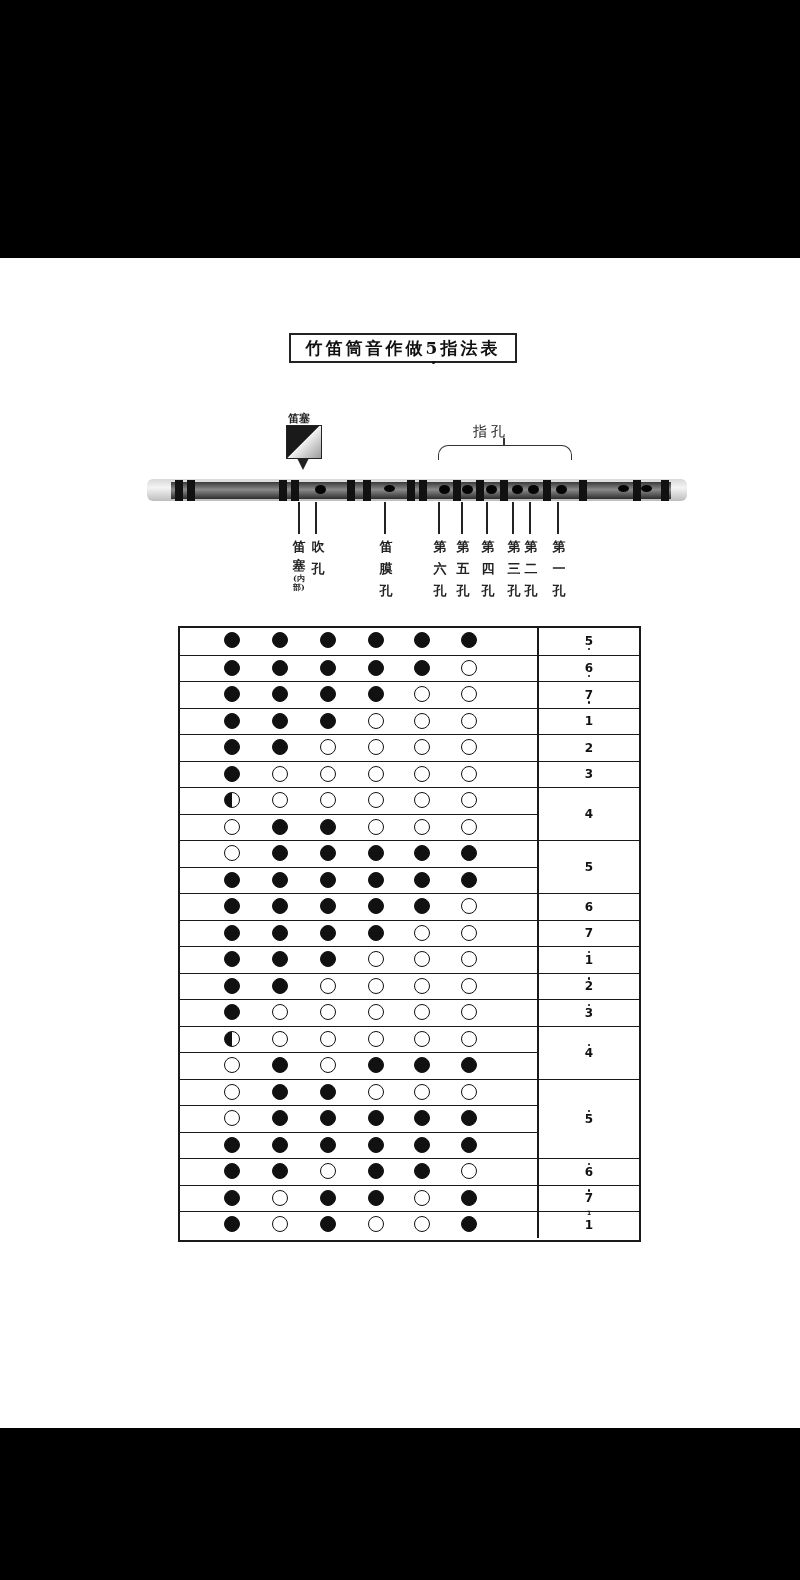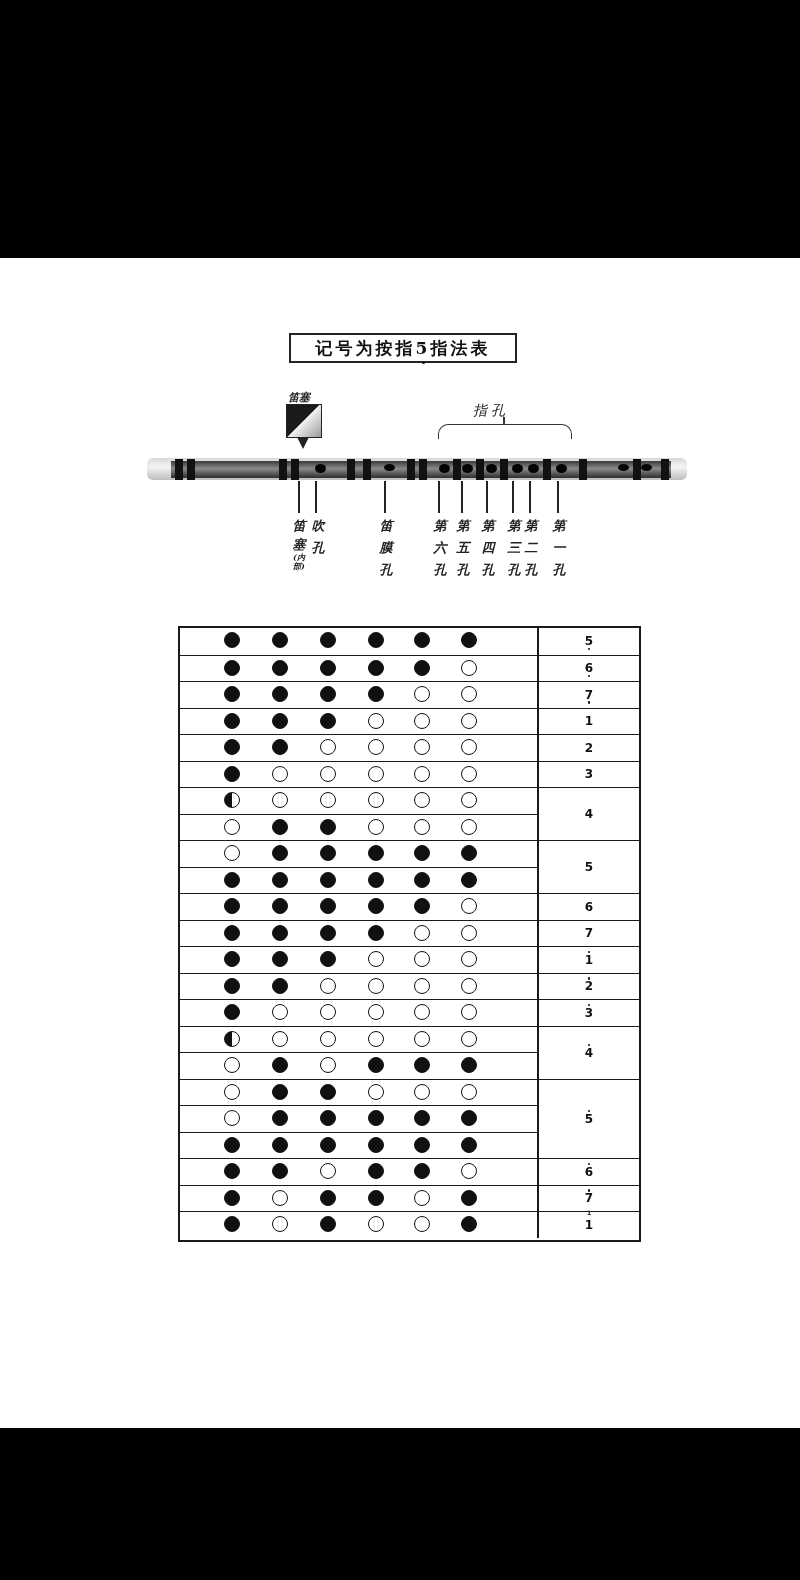--- a/index.html
+++ b/index.html
@@ -17,21 +17,21 @@
       border: 2px solid #222; box-sizing: border-box;
       font-family: "DejaVu Serif", serif; font-size: 17px; letter-spacing: 3px;
       text-align: center; line-height: 26px; color: #111; font-weight: bold;
     }
     .title-box .dot5 { position: relative; display: inline-block; }
     .title-box .dot5::after {
       content: ""; position: absolute; left: 50%; bottom: -3px; width: 3px; height: 3px;
       margin-left: -1.5px; background: #111; border-radius: 50%;
     }
     
-    .flute-area { position: absolute; left: 140px; top: 124px; width: 560px; height: 220px; font-style: italic; }
+    .flute-area { position: absolute; left: 140px; top: 145px; width: 560px; height: 220px; }
     .flute {
       position: absolute; left: 7px; top: 76px; width: 540px; height: 22px;
       background: linear-gradient(#d8d8d8, #f4f4f4 40%, #bdbdbd);
       border-radius: 6px;
     }
     .flute-body {
       position: absolute; left: 24px; top: 3px; width: 500px; height: 17px;
       background: linear-gradient(#3a3a3a, #8a8a8a 45%, #2d2d2d);
     }
     .band { position: absolute; top: -2px; width: 8px; height: 21px; background: #111; }
@@ -94,21 +94,21 @@
     .circ.half { background: linear-gradient(90deg, #111 50%, #fff 50%); }
     .footnote {
       position: absolute; left: 187px; top: 988px; font-size: 12px; color: #111; font-weight: bold;
       font-family: "DejaVu Sans", sans-serif;
     }
   </style>
 </head>
 <body>
 
 <div class="page">
-  <div class="title-box"><span>记号为按指</span><span class="dot5">5</span><span>指法表</span></div>
+  <div class="title-box"><span>竹笛筒音作做</span><span class="dot5">5</span><span>指法表</span></div>
 
   <div class="flute-area">
     <div class="plug-label">笛塞</div>
     <div class="plug-img"></div>
     <div class="plug-arrow"></div>
     <div class="holes-label">指孔</div>
     <div class="brace"></div>
     <div class="brace-tip"></div>
 
     <div class="flute">

